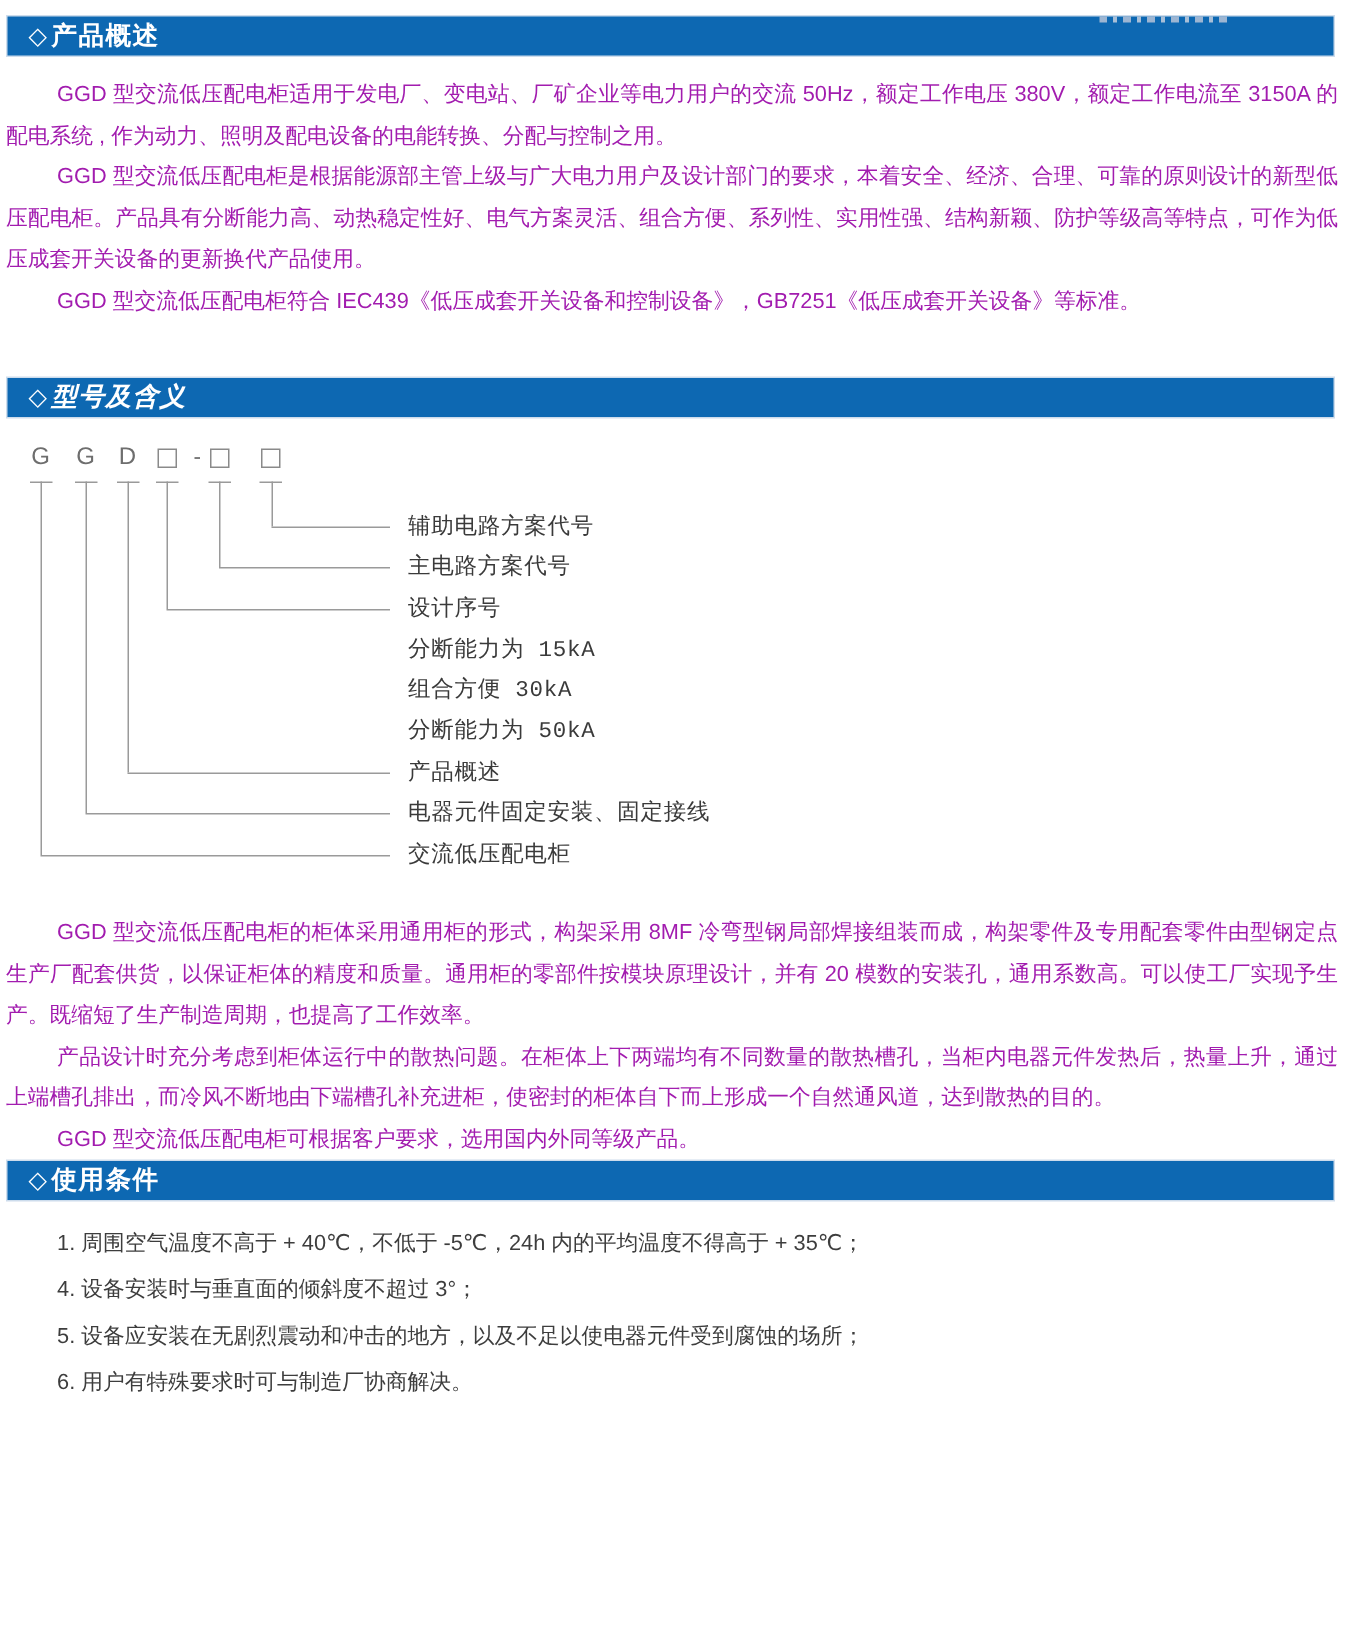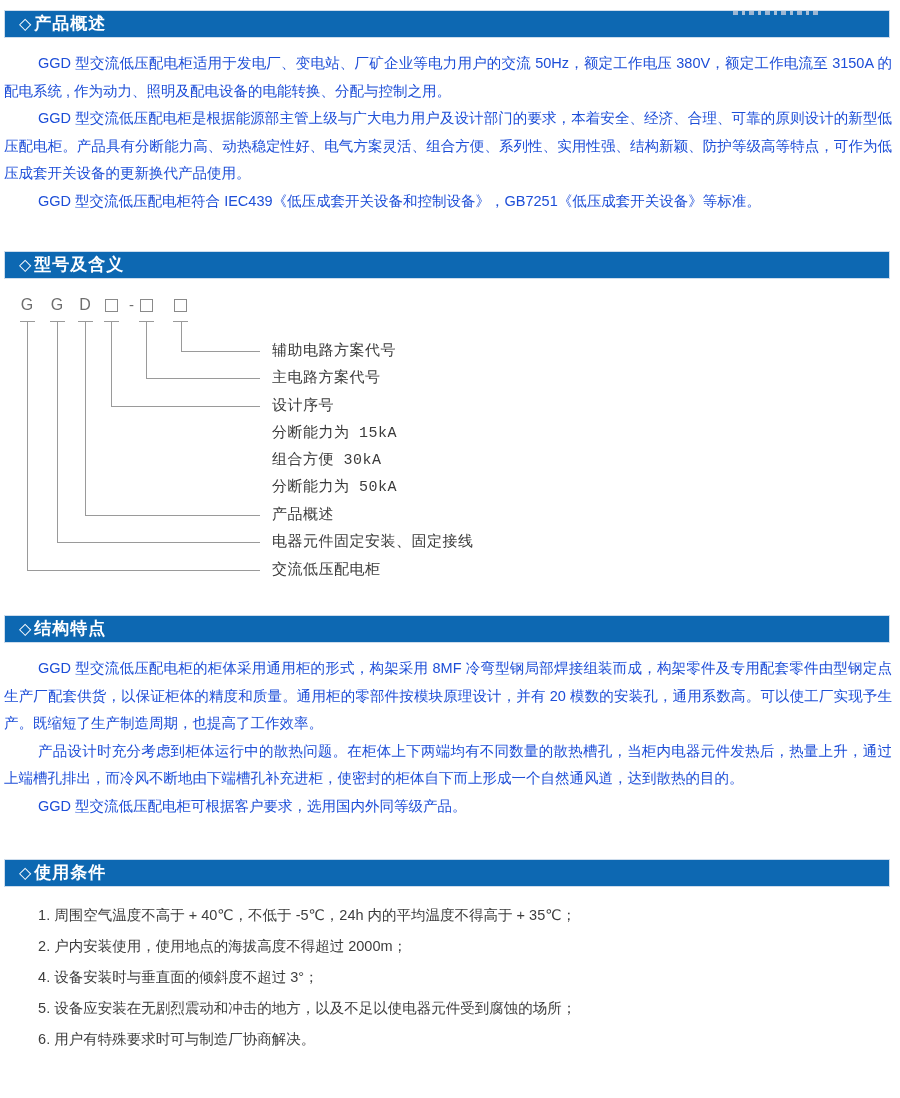--- a/index.html
+++ b/index.html
@@ -40,26 +40,26 @@
     padding-left: 14px;
     box-sizing: border-box;
     box-shadow: 0 0 0 1px #cddcec;
   }
   .section-bar .diamond {
     font-weight: normal;
     font-size: 16px;
     margin-right: 2px;
   }
   .bar-1 { margin-top: 11px; }
-  .bar-2 { margin-top: 37px; }
+  .bar-2 { margin-top: 37px; font-style: italic; }
   .bar-3 { margin-top: 20px; }
-  .bar-4 { margin-top: 40px; }
+  .bar-4 { }
   .body-text {
     margin: 13px 8px 0 4px;
-    color: #1d4ed8;
+    color: #a21caf;
     font-size: 14.5px;
     line-height: 27.5px;
   }
   .body-text p {
     margin: 0;
     text-indent: 2.35em;
     text-align: justify;
   }
   
   .cond-list {
@@ -190,33 +190,29 @@
     <span class="diag-label" style="top:74px">主电路方案代号</span>
     <span class="diag-label" style="top:102px">设计序号</span>
     <span class="diag-label" style="top:129px">分断能力为 15kA</span>
     <span class="diag-label" style="top:156px">组合方便 30kA</span>
     <span class="diag-label" style="top:183px">分断能力为 50kA</span>
     <span class="diag-label" style="top:211px">产品概述</span>
     <span class="diag-label" style="top:238px">电器元件固定安装、固定接线</span>
     <span class="diag-label" style="top:266px">交流低压配电柜</span>
   </div>
 
-  <div class="section-bar bar-3">
-    <span class="diamond">◇</span><span>结构特点</span>
-  </div>
   <div class="body-text">
     <p>GGD 型交流低压配电柜的柜体采用通用柜的形式，构架采用 8MF 冷弯型钢局部焊接组装而成，构架零件及专用配套零件由型钢定点生产厂配套供货，以保证柜体的精度和质量。通用柜的零部件按模块原理设计，并有 20 模数的安装孔，通用系数高。可以使工厂实现予生产。既缩短了生产制造周期，也提高了工作效率。</p>
     <p>产品设计时充分考虑到柜体运行中的散热问题。在柜体上下两端均有不同数量的散热槽孔，当柜内电器元件发热后，热量上升，通过上端槽孔排出，而冷风不断地由下端槽孔补充进柜，使密封的柜体自下而上形成一个自然通风道，达到散热的目的。</p>
     <p>GGD 型交流低压配电柜可根据客户要求，选用国内外同等级产品。</p>
   </div>
 
   <div class="section-bar bar-4">
     <span class="diamond">◇</span><span>使用条件</span>
   </div>
   <div class="cond-list">
     <p>1. 周围空气温度不高于 + 40℃，不低于 -5℃，24h 内的平均温度不得高于 + 35℃；</p>
-    <p>2. 户内安装使用，使用地点的海拔高度不得超过 2000m；</p>
     <p>4. 设备安装时与垂直面的倾斜度不超过 3°；</p>
     <p>5. 设备应安装在无剧烈震动和冲击的地方，以及不足以使电器元件受到腐蚀的场所；</p>
     <p>6. 用户有特殊要求时可与制造厂协商解决。</p>
   </div>
 
 </div>
 
 </body></html>

